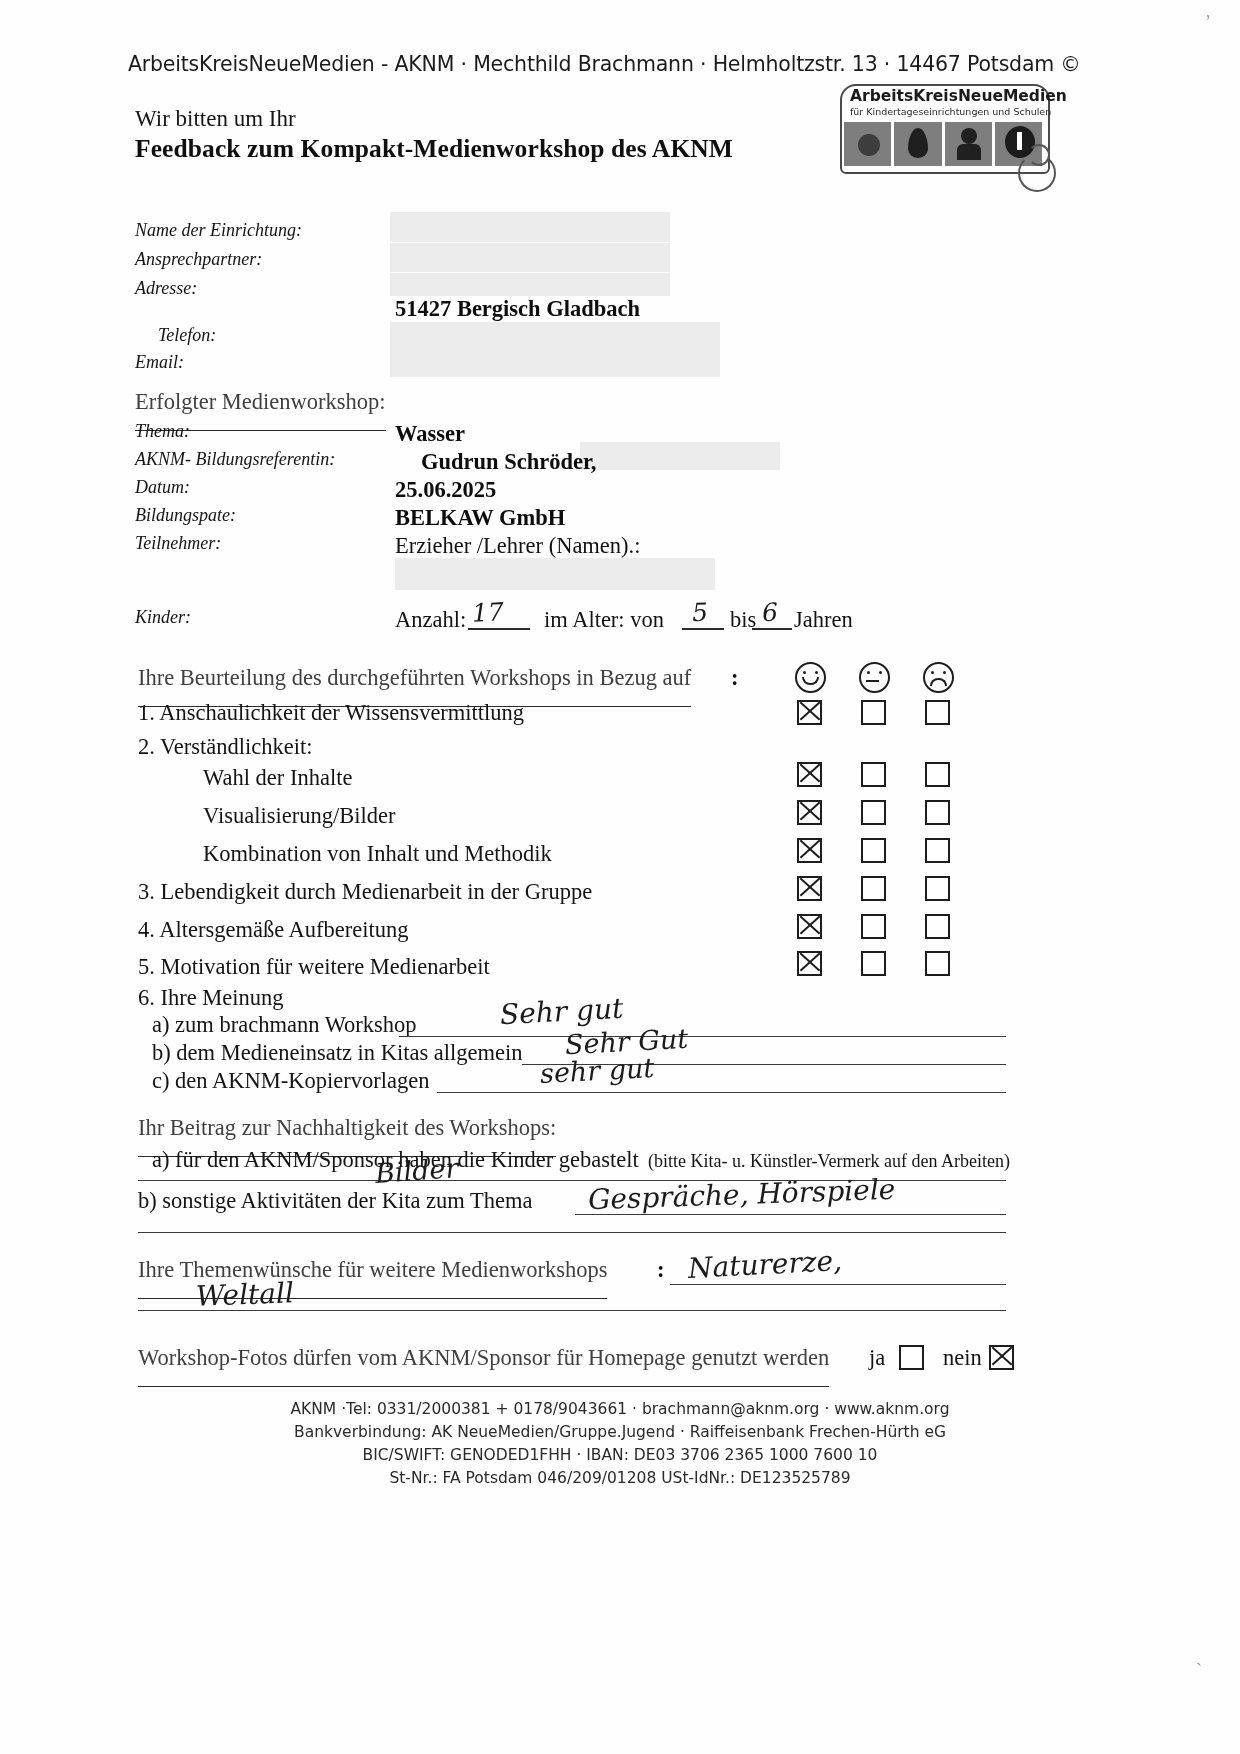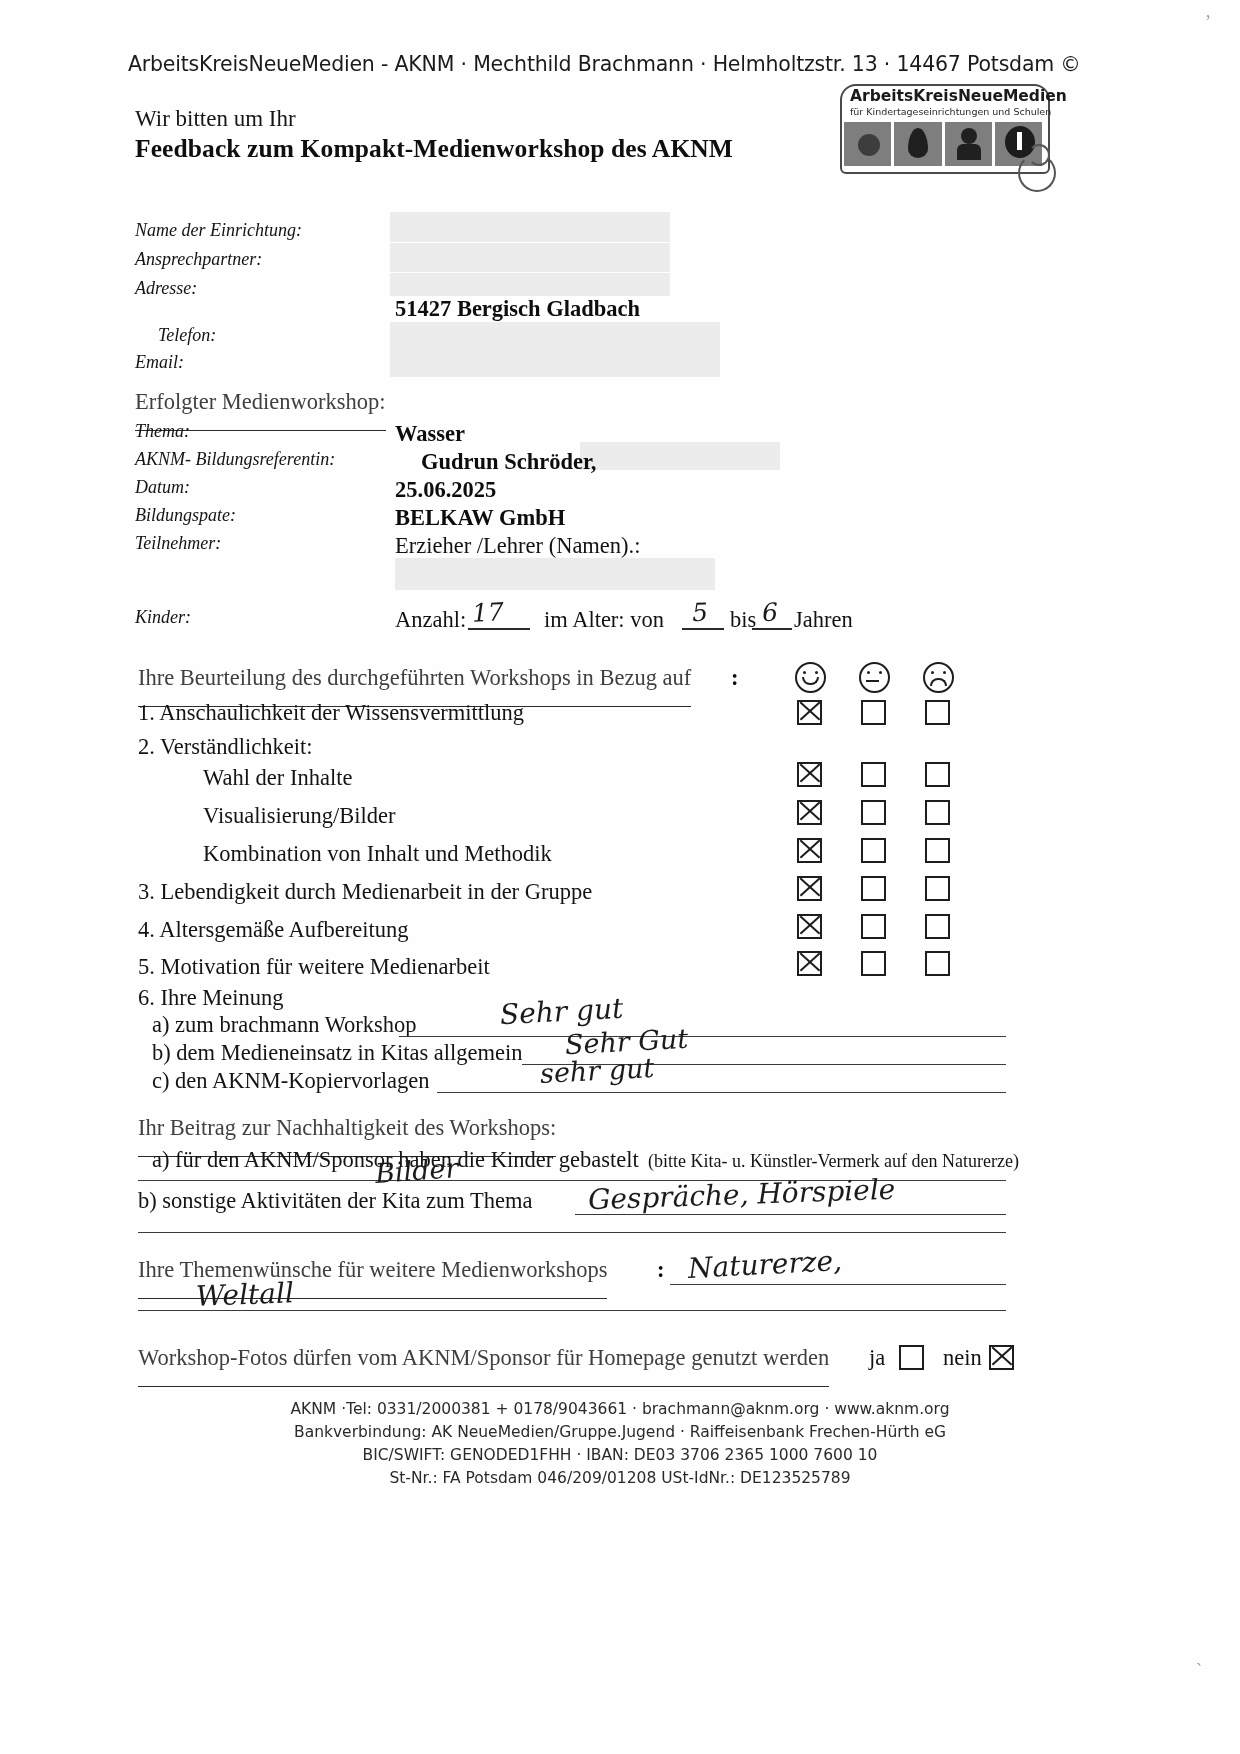--- a/index.html
+++ b/index.html
@@ -435,21 +435,21 @@
   <div class="rule-thin" style="left:522px; top:1064px; width:484px;"></div>
   <div class="hand" style="left:565px; top:1026px; font-size:27px; transform:rotate(-3deg);">Sehr Gut</div>
 
   <div class="q" style="left:152px; top:1068px;">c) den AKNM-Kopiervorlagen</div>
   <div class="rule-thin" style="left:437px; top:1092px; width:569px;"></div>
   <div class="hand" style="left:540px; top:1055px; font-size:27px; transform:rotate(-3deg);">sehr gut</div>
 
   <div class="u-head" style="left:138px; top:1115px;">Ihr Beitrag zur Nachhaltigkeit des Workshops:</div>
 
   <div class="q" style="left:152px; top:1147px;">a) für den AKNM/Sponsor haben die Kinder gebastelt</div>
-  <div class="q" style="left:648px; top:1151px; font-size:18px;">(bitte Kita- u. Künstler-Vermerk auf den Naturerze)</div>
+  <div class="q" style="left:648px; top:1151px; font-size:18px;">(bitte Kita- u. Künstler-Vermerk auf den Arbeiten)</div>
   <div class="rule-thin" style="left:138px; top:1180px; width:868px;"></div>
   <div class="hand" style="left:375px; top:1155px; font-size:27px; transform:rotate(-4deg);">Bilder</div>
 
   <div class="q" style="left:138px; top:1188px;">b) sonstige Aktivitäten der Kita zum Thema</div>
   <div class="rule-thin" style="left:575px; top:1214px; width:431px;"></div>
   <div class="rule-thin" style="left:138px; top:1232px; width:868px;"></div>
   <div class="hand" style="left:588px; top:1178px; font-size:28px; transform:rotate(-2deg);">Gespräche, Hörspiele</div>
 
   <div class="u-head" style="left:138px; top:1257px;">Ihre Themenwünsche für weitere Medienworkshops</div>
   <div class="val-b" style="left:657px; top:1257px;">:</div>

